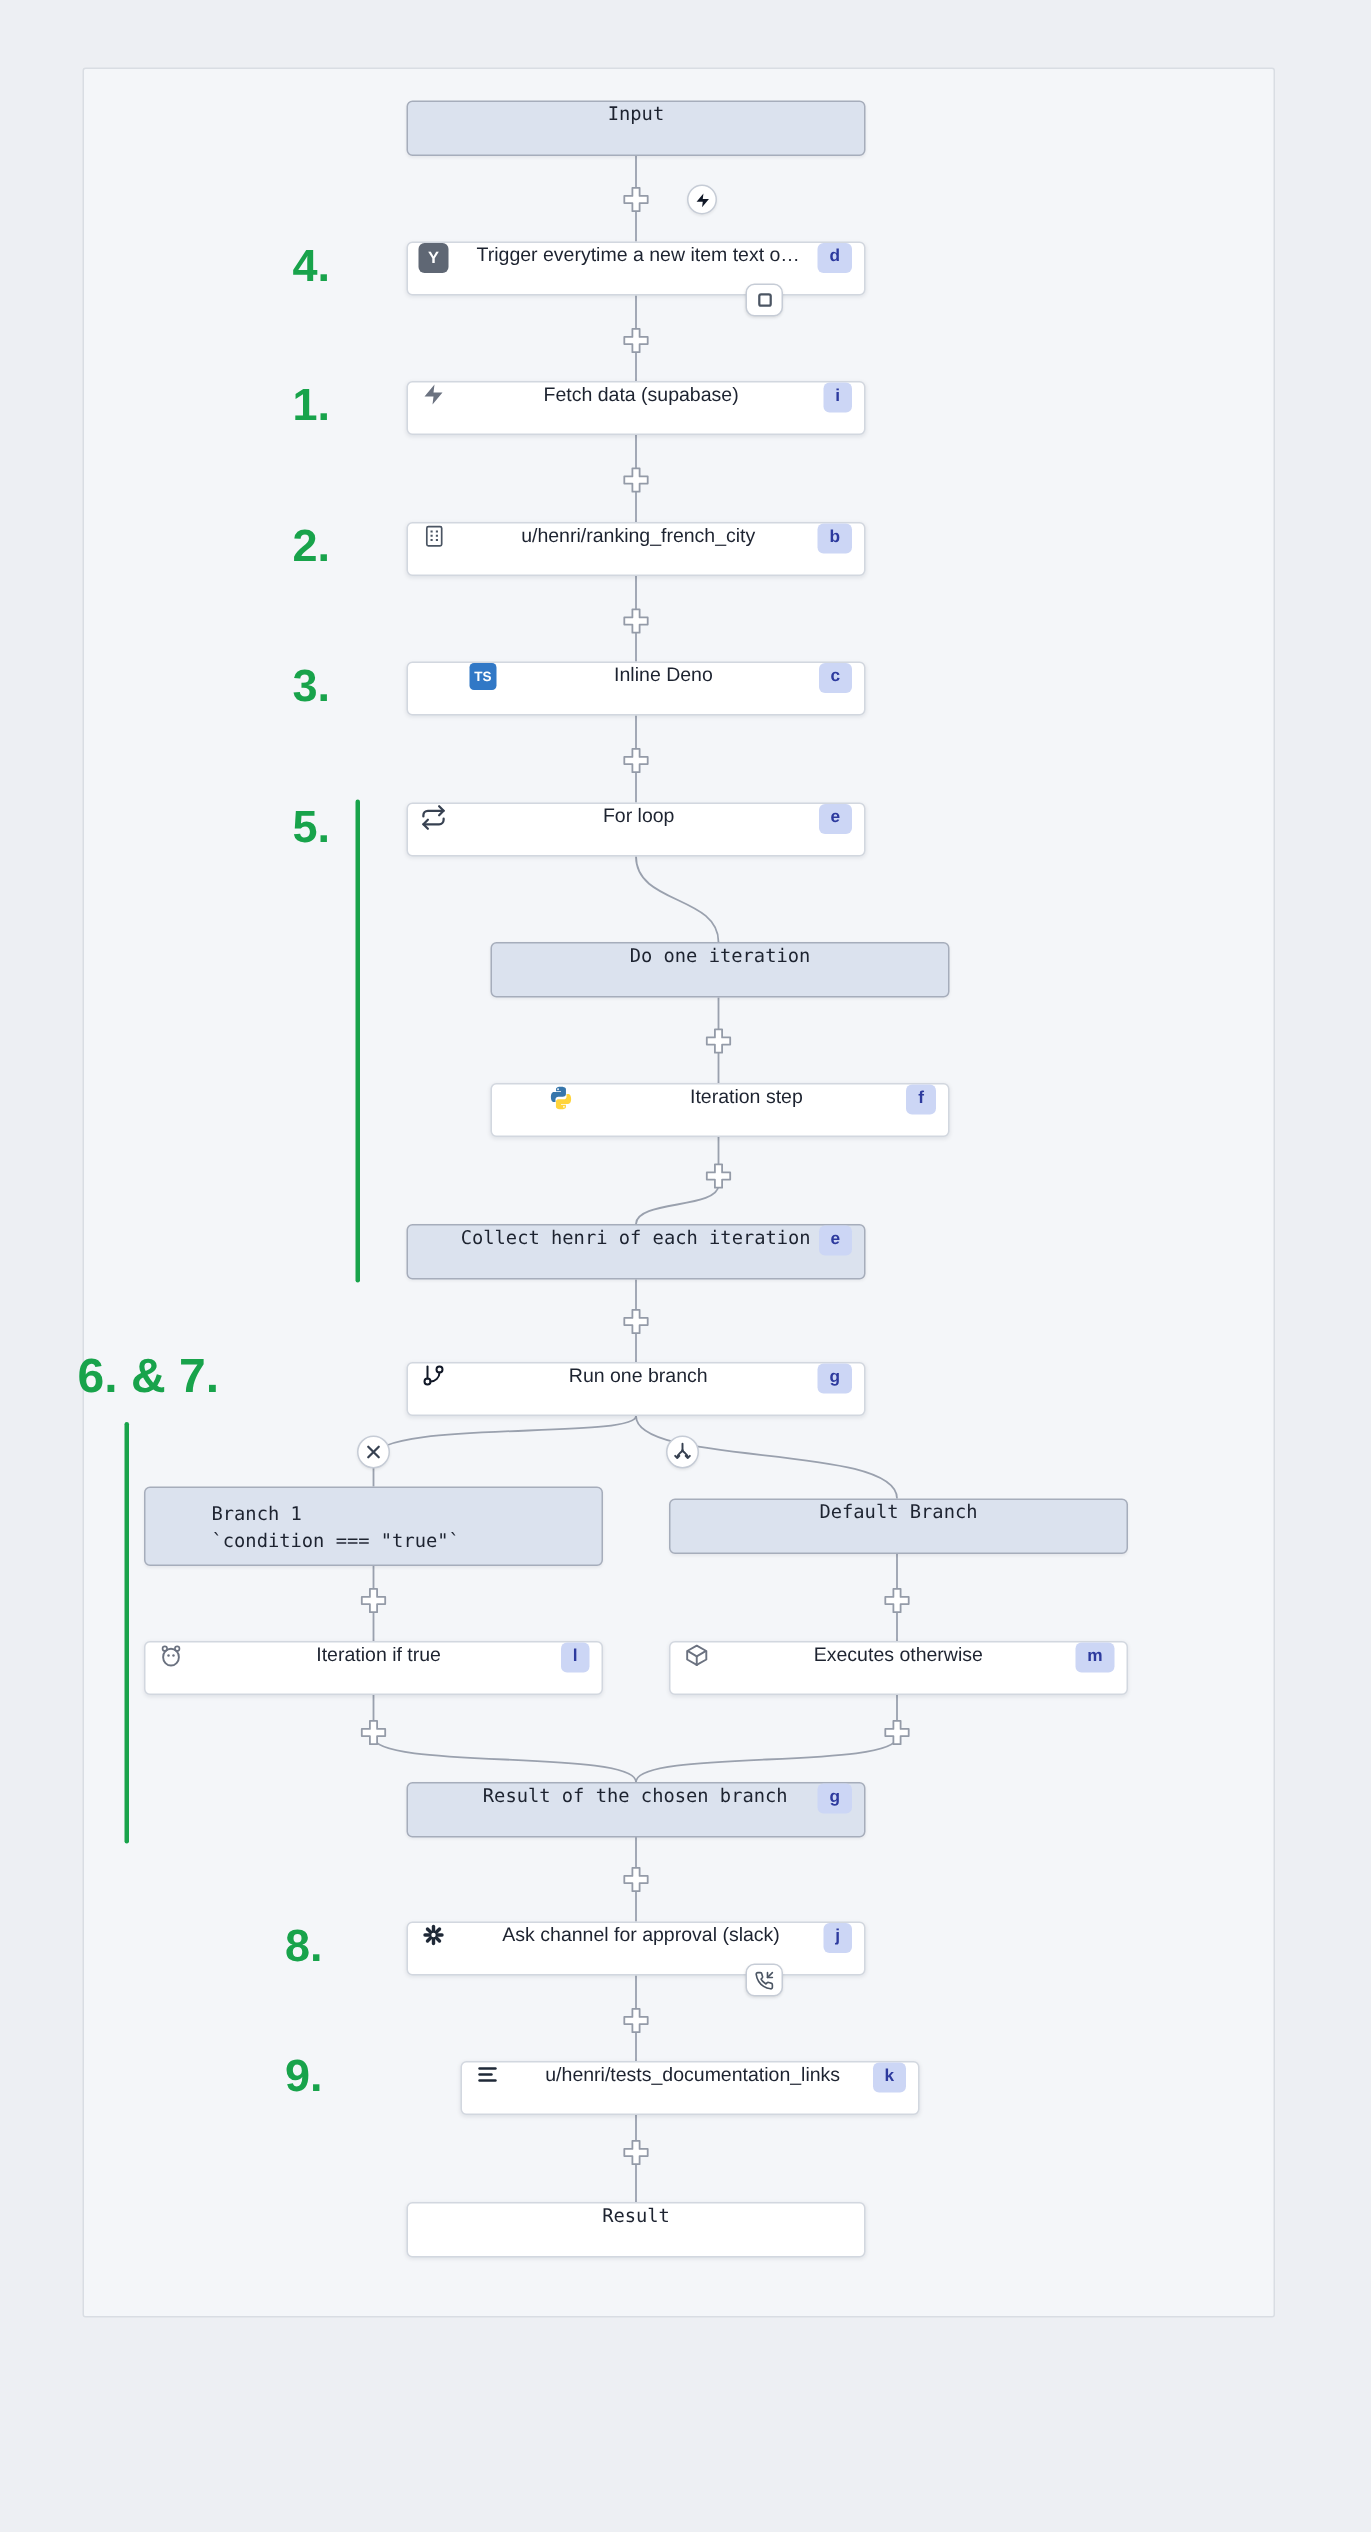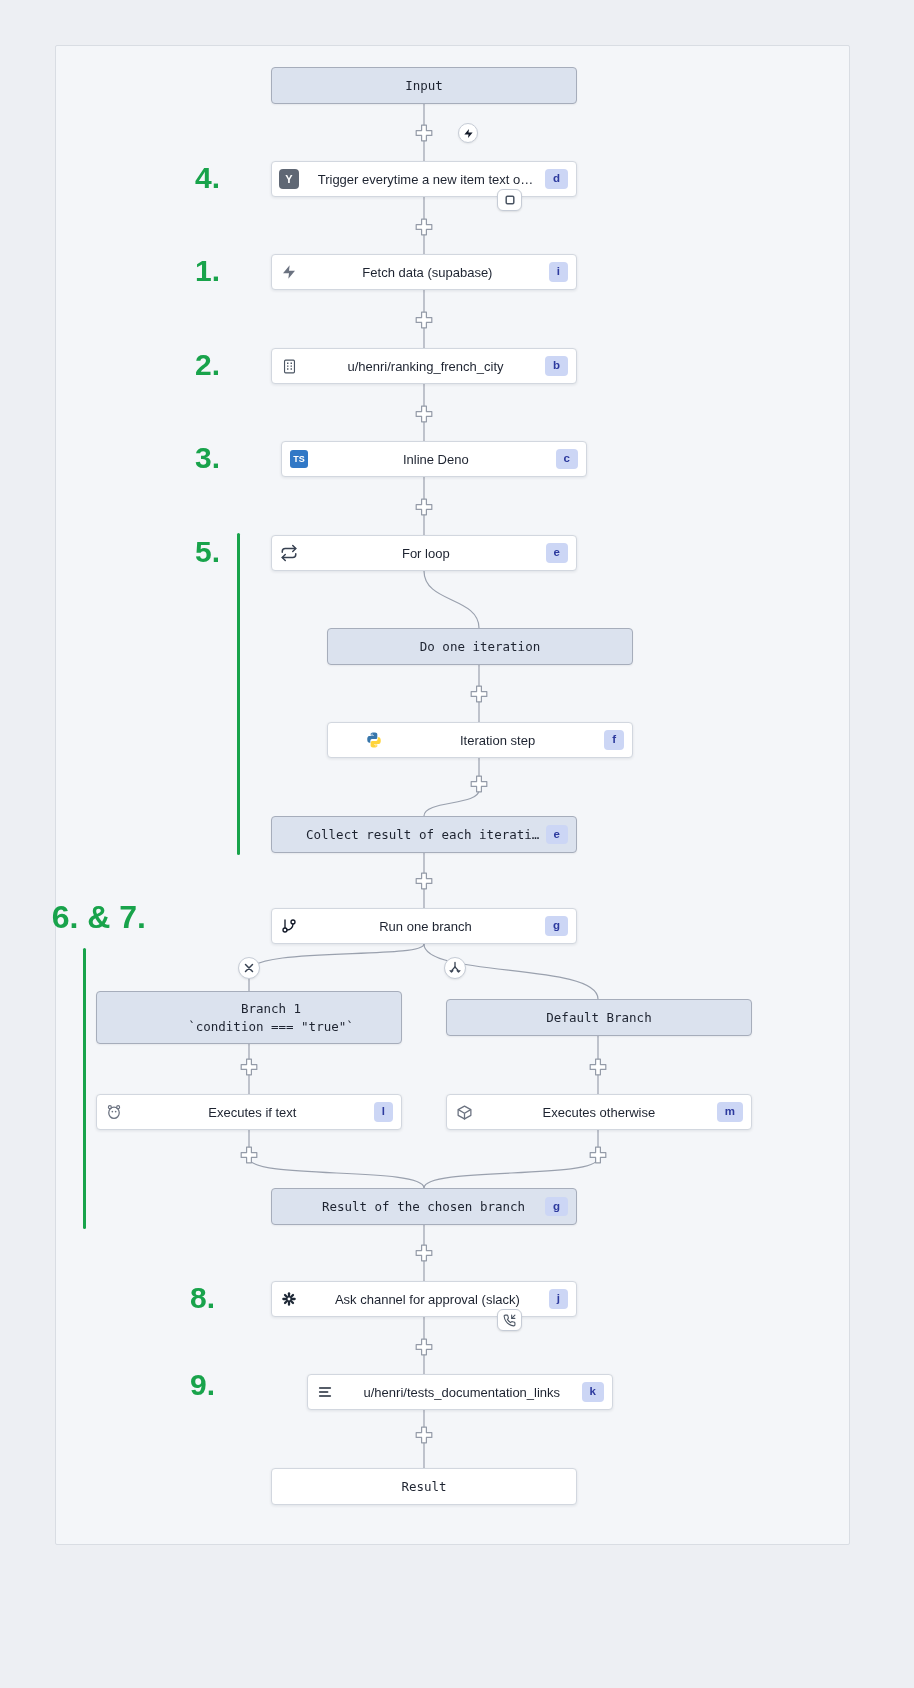--- a/index.html
+++ b/index.html
@@ -12,21 +12,21 @@
   .stage{position:absolute;inset:0;width:914px;height:1688px;}
   .canvas{
     position:absolute;left:55px;top:45px;width:793px;height:1498px;
     background:#f4f6f9;border:1px solid #d9dde3;border-radius:2px;z-index:0;
   }
   .wires{position:absolute;left:0;top:0;z-index:2;pointer-events:none;}
   .gline{position:absolute;width:3px;background:#18a34b;border-radius:2px;z-index:1;}
 
   .node{
     position:absolute;width:306px;height:36px;box-sizing:border-box;
-    display:flex;align-items:center;border-radius:4px;z-index:3;cursor:pointer;
+    display:flex;align-items:flex-start;border-radius:4px;z-index:3;cursor:pointer;
   }
   .white{background:#ffffff;border:1px solid #d2d7df;box-shadow:0 1px 3px rgba(15,23,42,.09);}
   .virtual{
     background:#dbe2ee;border:1px solid #a6adbb;height:37px;
     font-family:"DejaVu Sans Mono","Liberation Mono",monospace;
     box-shadow:0 1px 2px rgba(15,23,42,.06);
   }
   .result-node{
     background:#ffffff;border:1px solid #d2d7df;height:37px;
     font-family:"DejaVu Sans Mono","Liberation Mono",monospace;
@@ -175,21 +175,21 @@
     <span class="label">u/henri/ranking_french_city</span>
     <span class="badge">b</span>
   </div>
 
   <div class="plus" style="left:415px;top:405px;">
     <svg width="18" height="18" viewBox="0 0 18 18">
         <path d="M6.6 1.2 H11.4 V6.6 H16.8 V11.4 H11.4 V16.8 H6.6 V11.4 H1.2 V6.6 H6.6 Z" fill="#fff" stroke="#949ba8" stroke-width="1.2" stroke-linejoin="round"></path>
       </svg>
   </div>
 
-  <div class="node white" style="left:281px;top:441px;">
+  <div class="node white" style="left:271px;top:441px;padding-left:33px;">
     <span class="icon-slot">
       <span class="tsbox">TS</span>
     </span>
     <span class="label">Inline Deno</span>
     <span class="badge">c</span>
   </div>
 
   <div class="plus" style="left:415px;top:498px;">
     <svg width="18" height="18" viewBox="0 0 18 18">
         <path d="M6.6 1.2 H11.4 V6.6 H16.8 V11.4 H11.4 V16.8 H6.6 V11.4 H1.2 V6.6 H6.6 Z" fill="#fff" stroke="#949ba8" stroke-width="1.2" stroke-linejoin="round"></path>
@@ -231,21 +231,21 @@
   </div>
 
   <div class="plus" style="left:470px;top:775px;">
     <svg width="18" height="18" viewBox="0 0 18 18">
         <path d="M6.6 1.2 H11.4 V6.6 H16.8 V11.4 H11.4 V16.8 H6.6 V11.4 H1.2 V6.6 H6.6 Z" fill="#fff" stroke="#949ba8" stroke-width="1.2" stroke-linejoin="round"></path>
       </svg>
   </div>
 
   <div class="node virtual" style="left:271px;top:816px;">
     <span class="spacer"></span>
-    <span class="label">Collect result of each iteration</span>
+    <span class="label">Collect henri of each iteration</span>
     <span class="badge">e</span>
   </div>
 
   <div class="plus" style="left:415px;top:872px;">
     <svg width="18" height="18" viewBox="0 0 18 18">
         <path d="M6.6 1.2 H11.4 V6.6 H16.8 V11.4 H11.4 V16.8 H6.6 V11.4 H1.2 V6.6 H6.6 Z" fill="#fff" stroke="#949ba8" stroke-width="1.2" stroke-linejoin="round"></path>
       </svg>
   </div>
 
   <div class="node white" style="left:271px;top:908px;">
@@ -295,21 +295,21 @@
   <div class="node white" style="left:96px;top:1094px;">
     <span class="icon-slot">
       <svg width="18" height="18" viewBox="0 0 24 24">
           <ellipse cx="12" cy="13" rx="7" ry="7.5" fill="none" stroke="#6b7280" stroke-width="1.7"></ellipse>
           <circle cx="6.5" cy="5.5" r="2" fill="none" stroke="#6b7280" stroke-width="1.5"></circle>
           <circle cx="17.5" cy="5.5" r="2" fill="none" stroke="#6b7280" stroke-width="1.5"></circle>
           <circle cx="9.8" cy="11.5" r="1.1" fill="#6b7280"></circle>
           <circle cx="14.2" cy="11.5" r="1.1" fill="#6b7280"></circle>
         </svg>
     </span>
-    <span class="label">Executes if text</span>
+    <span class="label">Iteration if true</span>
     <span class="badge">l</span>
   </div>
 
   <div class="node white" style="left:446px;top:1094px;">
     <span class="icon-slot">
       <svg width="17" height="17" viewBox="0 0 24 24" fill="none" stroke="#6b7280" stroke-width="1.8" stroke-linejoin="round">
           <path d="M21 16V8l-9-5-9 5v8l9 5 9-5z"></path>
           <path d="M3.3 7.9 12 13l8.7-5.1"></path>
           <path d="M12 22.1V13"></path>
         </svg>

